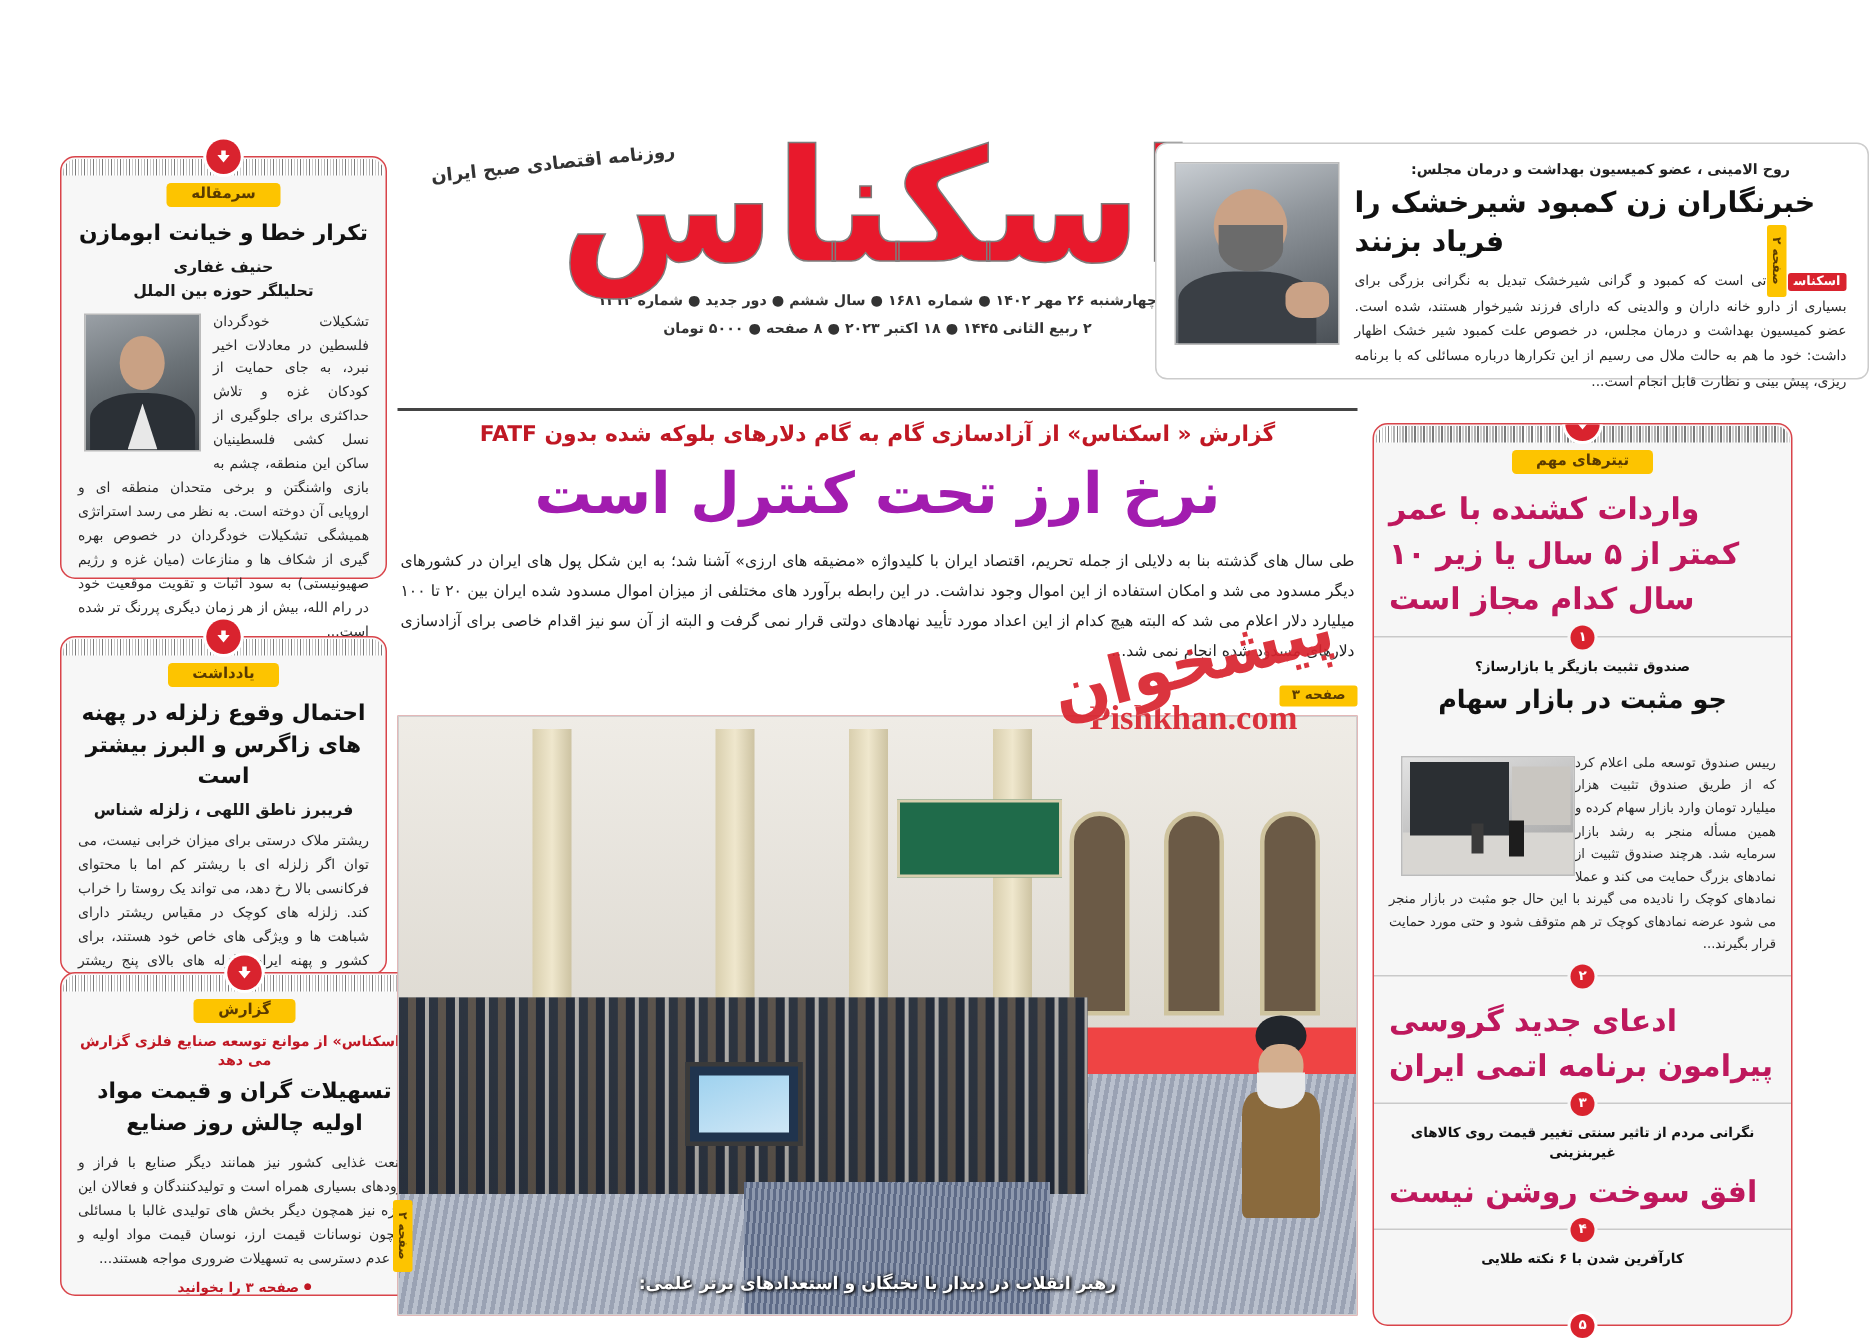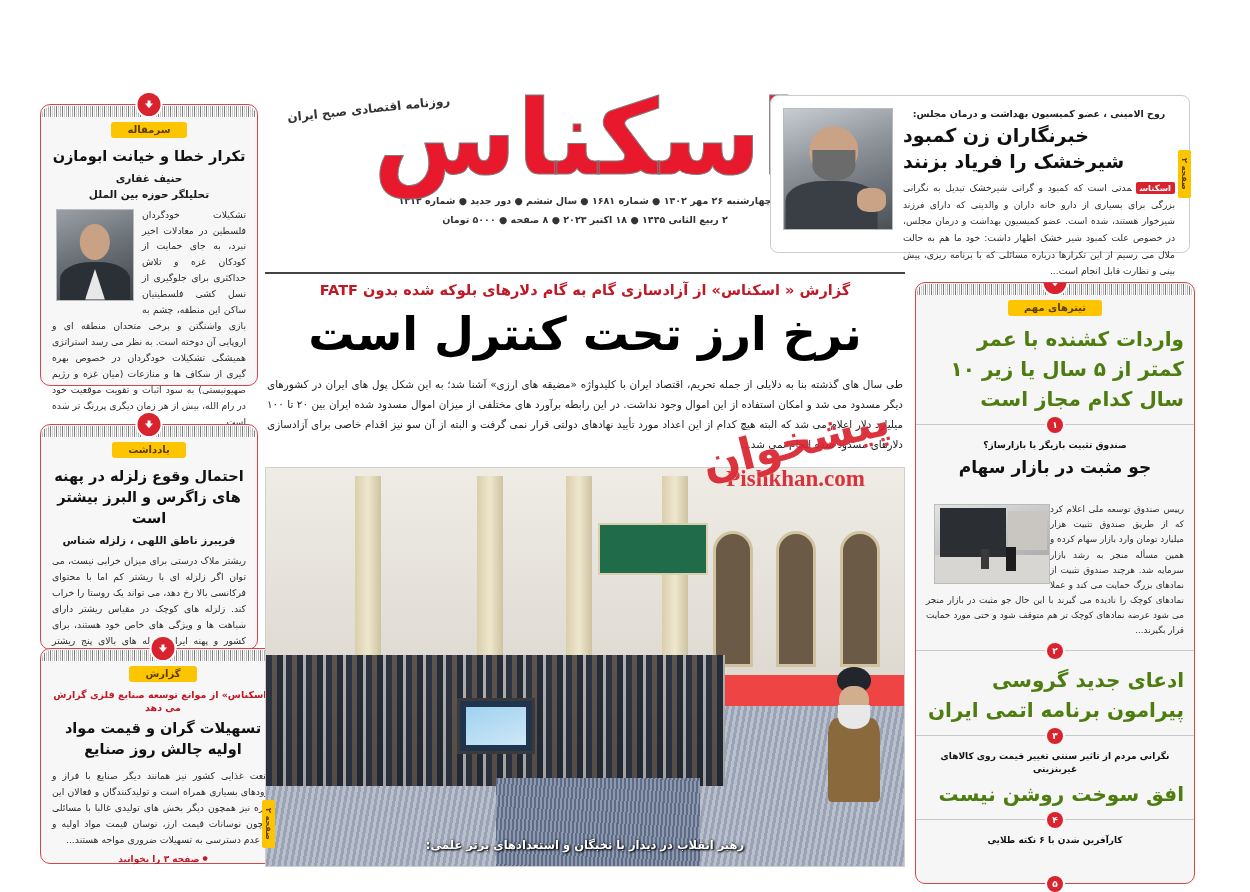--- a/index.html
+++ b/index.html
@@ -163,21 +163,21 @@
   .dateline {
     text-align:center;
     font-size: 9.5px;
     color:#333;
     line-height:1.8;
     margin-top: 2px;
     font-weight: bold;
   }
 
   
-  #top-right-story { left: 770px; top: 95px; width: 420px; height: 158px; border-radius:8px; background:#fff; border:1px solid #ccc; }
+  #top-right-story { left: 770px; top: 95px; width: 476px; height: 158px; border-radius:8px; background:#fff; border:1px solid #ccc; }
   .tr-inner { display:flex; direction: rtl; padding: 12px 14px 8px 12px; gap:10px; }
   .tr-text { flex:1; }
   .tr-over { font-size:9.5px; font-weight:bold; color:#222; text-align:center; margin-bottom:4px; }
   .tr-head { font-size:19px; font-weight:bold; color:#111; text-align:left; line-height:1.35; margin-bottom:6px; }
   .tr-body { font-size:9.2px; line-height:1.8; color:#2a2a2a; text-align:justify; }
   .tag-red {
     color:#fff; background:#d9232e;
     font-size:8.5px; font-weight:bold;
     padding:1px 4px; border-radius:2px;
     margin-left:4px;
@@ -208,22 +208,22 @@
   
   #main-story { position:absolute; left:265px; top:272px; width:640px; height:612px; }
   .main-kicker {
     text-align:center; color:#c01824;
     font-size:14.5px; font-weight:bold;
     padding: 8px 0 4px 0;
     border-top: 2px solid #444;
     border-bottom: 0;
   }
   .main-head {
-    text-align:center; color:#000000;
-    font-size:46px; font-weight:bold;
+    text-align:center; color:#a21caf;
+    font-size:38px; font-weight:bold;
     line-height:1.25;
     padding: 4px 0 10px 0;
     letter-spacing:-1px;
   }
   .main-lead {
     font-size:10.4px; line-height:1.95;
     color:#222; text-align:justify;
     padding: 0 2px 6px 2px;
   }
   .page-badge-yellow {
@@ -288,21 +288,21 @@
   .caption-head {
     font-size:26px; font-weight:bold; color:#fff;
     text-shadow: 0 0 4px #000, 2px 2px 3px #000;
     line-height:1.2;
   }
 
   
   #right-col { position:absolute; left:915px; top:282px; width:280px; height:602px; }
   .rc-card { background:#f6f6f6; border:1px solid #d9444a; border-radius:10px; height:100%; position:relative; overflow:hidden; }
   .rc-item { padding: 4px 10px 6px 10px; }
-  .rc-head-big { font-size:20px; font-weight:bold; color:#4d7c0f; text-align:right; line-height:1.5; }
+  .rc-head-big { font-size:20px; font-weight:bold; color:#be185d; text-align:left; line-height:1.5; }
   .rc-head { font-size:17px; font-weight:bold; color:#111; text-align:center; line-height:1.45; }
   .rc-over { font-size:9px; font-weight:bold; color:#111; text-align:center; margin-bottom:3px; line-height:1.4;}
   .rc-body { font-size:8.8px; line-height:1.72; color:#2a2a2a; text-align:justify; padding-top:4px;margin-top:19px; }
   .rc-photo {
     float:left; width:116px; height:80px;
     margin: 2px 0 4px 8px;
     border:1px solid #bbb;
     background:linear-gradient(160deg,#e3e3e3,#9d9d9d);
     position:relative; overflow:hidden;
   }
@@ -430,20 +430,23 @@
     <div class="kicker-sm">«اسکناس» از موانع توسعه صنایع فلزی گزارش می دهد</div>
     <div class="card-title" style="font-size:14.5px; padding-top:3px;">تسهیلات گران و قیمت مواد اولیه چالش روز صنایع</div>
     <div class="body-text">صنعت غذایی کشور نیز همانند دیگر صنایع با فراز و فرودهای بسیاری همراه است و تولیدکنندگان و فعالان این حوزه نیز همچون دیگر بخش های تولیدی غالبا با مسائلی همچون نوسانات قیمت ارز، نوسان قیمت مواد اولیه و عدم دسترسی به تسهیلات ضروری مواجه هستند...</div>
     <div class="read-more">صفحه ۳ را بخوانید</div>
   </div>
 
   <div id="main-story">
     <div class="main-kicker">گزارش « اسکناس» از آزادسازی گام به گام دلارهای بلوکه شده بدون FATF</div>
     <div class="main-head">نرخ ارز تحت کنترل است</div>
     <div class="main-lead">طی سال های گذشته بنا به دلایلی از جمله تحریم، اقتصاد ایران با کلیدواژه «مضیقه های ارزی» آشنا شد؛ به این شکل پول های ایران در کشورهای دیگر مسدود می شد و امکان استفاده از این اموال وجود نداشت. در این رابطه برآورد های مختلفی از میزان اموال مسدود شده ایران بین ۲۰ تا ۱۰۰ میلیارد دلار اعلام می شد که البته هیچ کدام از این اعداد مورد تأیید نهادهای دولتی قرار نمی گرفت و البته از آن سو نیز اقدام خاصی برای آزادسازی دلارهای مسدود شده انجام نمی شد...</div>
+    <div style="text-align:right;">
+      <span class="page-badge-yellow">صفحه ۳</span>
+    </div>
 
     <div class="main-photo">
       <div class="hall-wall"></div>
       <div class="pillar" style="left:14%;"></div>
       <div class="pillar" style="left:33%;"></div>
       <div class="pillar" style="left:47%;"></div>
       <div class="pillar" style="left:62%;"></div>
       <div class="arch" style="left:70%;"></div>
       <div class="arch" style="left:80%;"></div>
       <div class="arch" style="left:90%;"></div>

